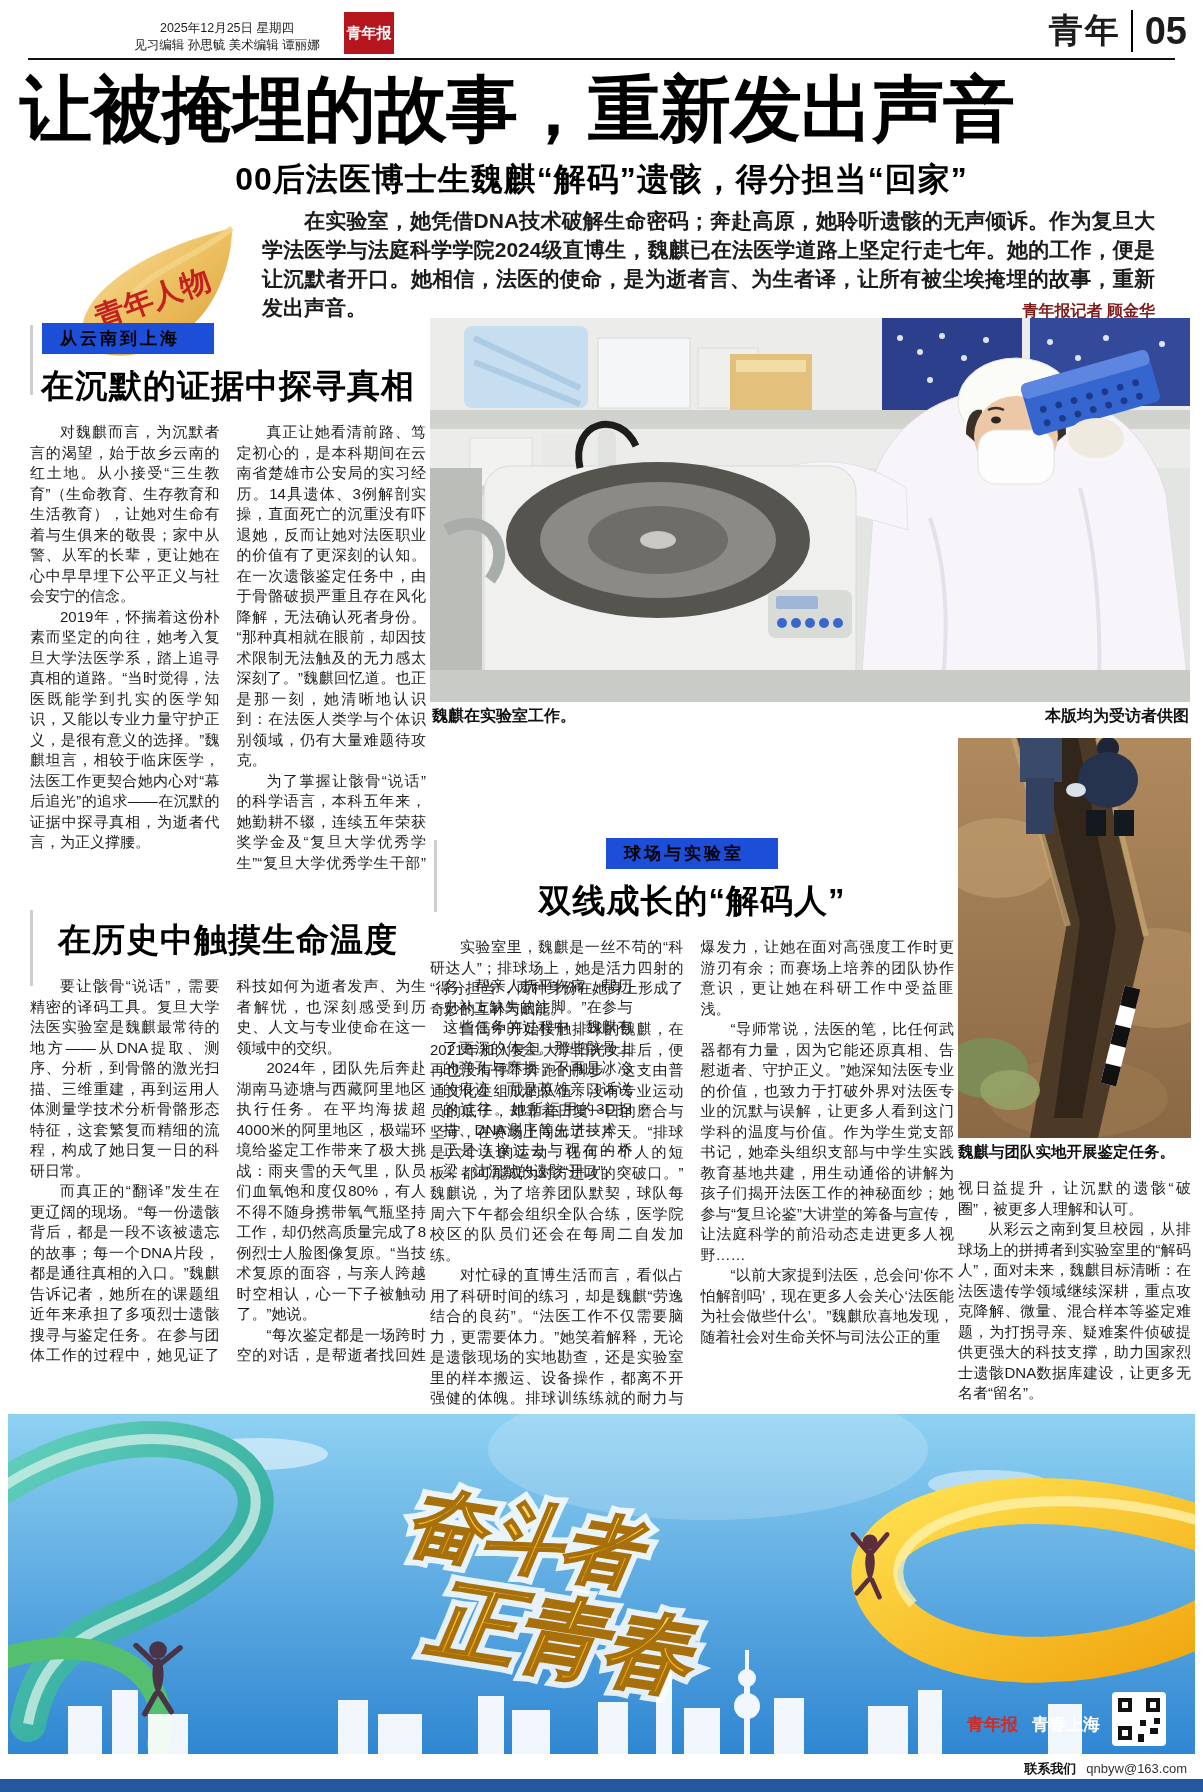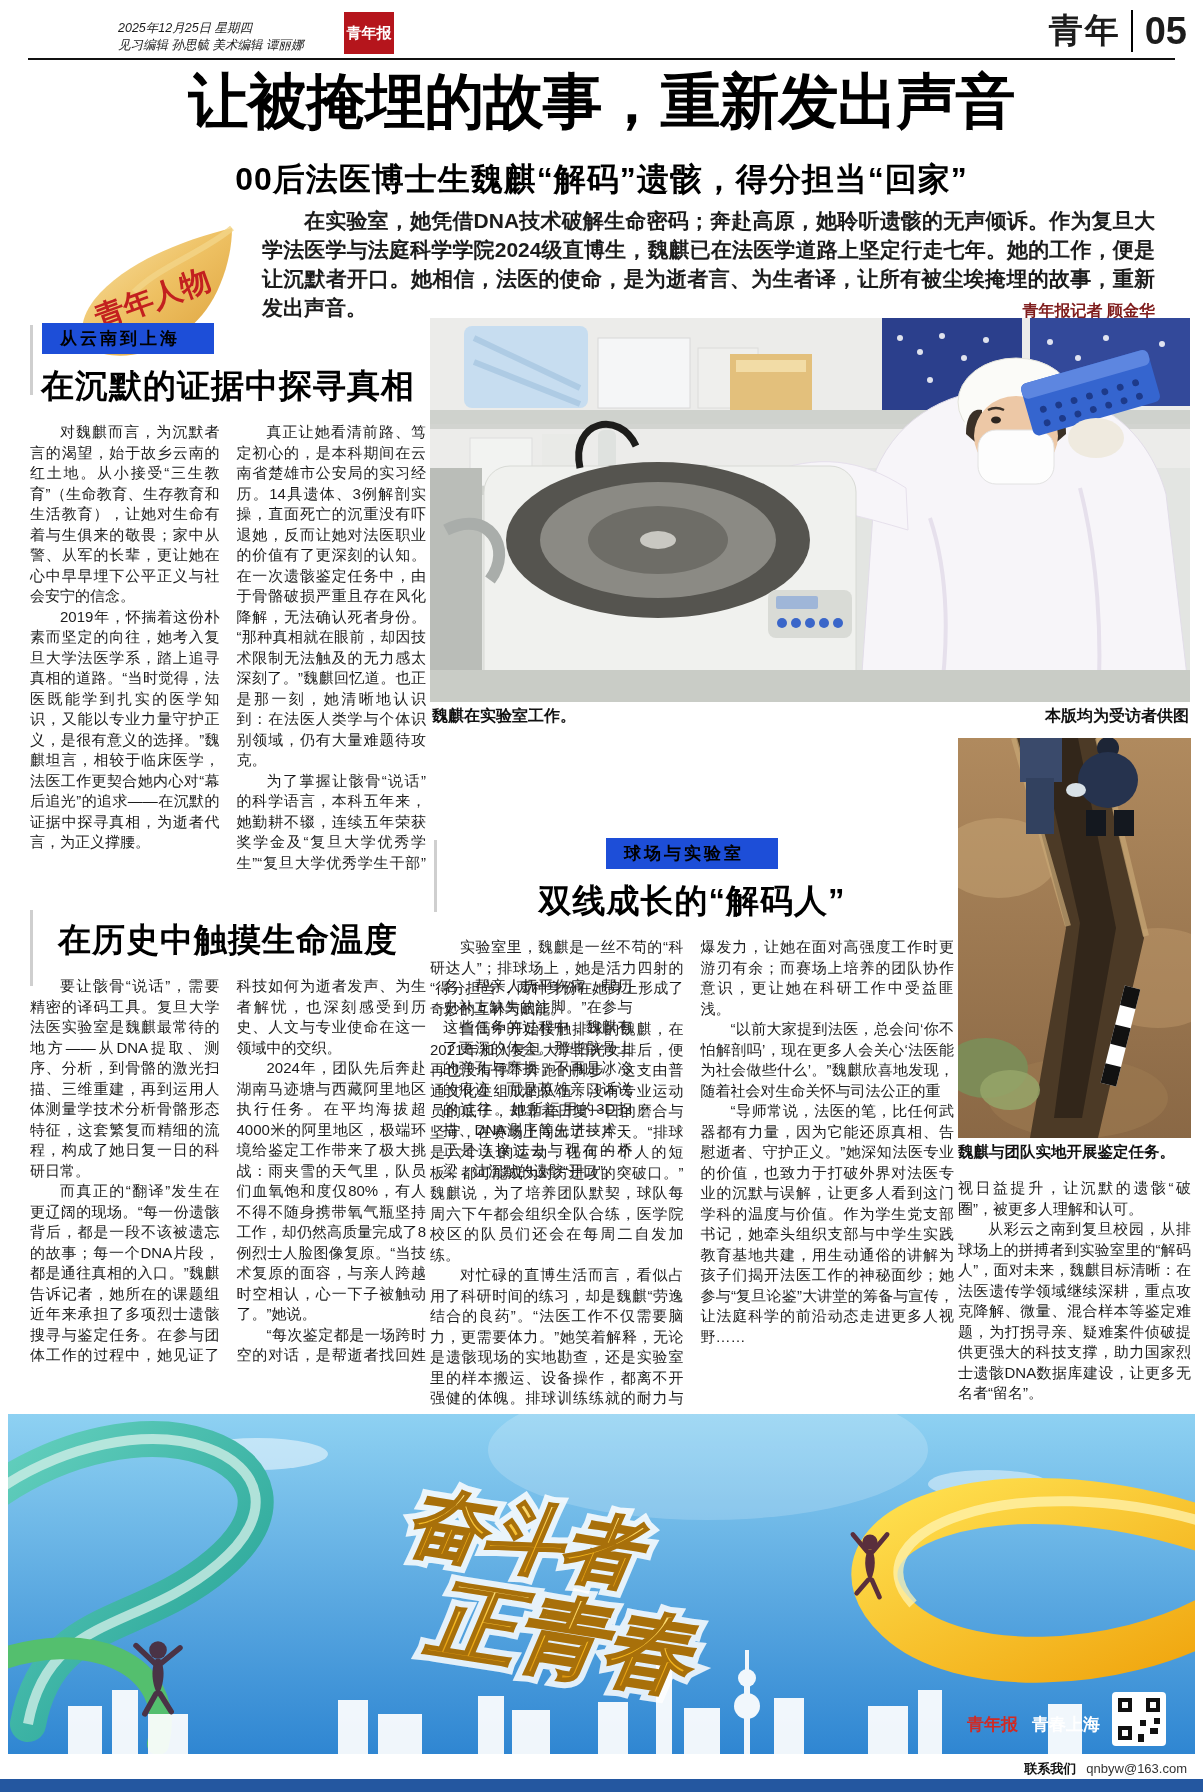--- a/index.html
+++ b/index.html
@@ -1,32 +1,32 @@
 <!DOCTYPE html>
 <html lang="zh"><head>
 <meta charset="utf-8">
 <style>
   html,body{margin:0;padding:0;background:#9a9a9a;}
   .page{position:relative;width:1203px;height:1792px;background:#ffffff;margin:0 auto;
         font-family:"Liberation Sans", sans-serif;color:#1c1c1c;overflow:hidden;}
   
-  .hdr-left{position:absolute;left:118px;top:20px;width:218px;text-align:left;
-            font-size:12.5px;line-height:17px;color:#1a1a1a;font-style:italic;}
+  .hdr-left{position:absolute;left:118px;top:20px;width:218px;text-align:center;
+            font-size:12.5px;line-height:17px;color:#1a1a1a;}
   .masthead{position:absolute;left:344px;top:12px;width:50px;height:42px;background:#b5151c;
             color:#fff;display:flex;align-items:center;justify-content:center;
             font-family:"Liberation Serif", serif;font-weight:700;font-size:15px;line-height:15px;
             text-align:center;padding:1px;box-sizing:border-box;}
   .hdr-right{position:absolute;right:16px;top:8px;display:flex;align-items:center;}
   .hdr-right .sec{font-size:34px;font-weight:900;letter-spacing:2px;}
   .hdr-right .bar{width:2px;height:42px;background:#000;margin:0 12px 0 10px;}
   .hdr-right .pn{font-size:38px;font-weight:700;}
   .hdr-rule{position:absolute;left:28px;right:28px;top:58px;height:2px;background:#111;}
   
-  .h1{position:absolute;left:20px;right:20px;top:62px;text-align:center;
-      font-size:60px;font-weight:900;letter-spacing:-1px;color:#000;white-space:nowrap;}
+  .h1{position:absolute;left:20px;right:20px;top:62px;text-align:left;
+      font-size:72px;font-weight:900;letter-spacing:-1px;color:#000;white-space:nowrap;}
   .h2{position:absolute;left:20px;right:20px;top:158px;text-align:center;
       font-size:32px;font-weight:800;letter-spacing:1px;color:#000;}
   
   .badge{position:absolute;left:64px;top:222px;width:190px;height:140px;}
   .intro{position:absolute;left:262px;top:206px;width:893px;font-size:21px;line-height:29px;
          font-weight:600;text-align:justify;}
   .intro p{margin:0;text-indent:2em;}
   .byline{position:absolute;right:48px;top:301px;font-size:16px;font-weight:700;color:#7f1d1d;}
   
   .sect{position:absolute;}
@@ -234,22 +234,22 @@
   <div class="cap-r">本版均为受访者供图</div>
 
   <div class="sect s3">
     <div class="vline" style="height:72px;left:4px;"></div>
     <div class="kickwrap center"><span class="kicker">球场与实验室</span></div>
     <div class="stitle">双线成长的“解码人”</div>
     <div class="cols cols2">
       <p>实验室里，魏麒是一丝不苟的“科研达人”；排球场上，她是活力四射的“得分担当”，两种身份在她身上形成了奇妙的互补与赋能。</p>
       <p>自高中开始接触排球的魏麒，在2021年加入复旦大学阳光女排后，便再也没有停下奔跑的脚步。这支由普通文化生组成的队伍，没有专业运动员的底子，却靠着日复一日的磨合与坚守，在赛场上闯出了一片天。“排球是六个人的运动，任何一个人的短板，都可能成为对方进攻的突破口。”魏麒说，为了培养团队默契，球队每周六下午都会组织全队合练，医学院校区的队员们还会在每周二自发加练。</p>
       <p>对忙碌的直博生活而言，看似占用了科研时间的练习，却是魏麒“劳逸结合的良药”。“法医工作不仅需要脑力，更需要体力。”她笑着解释，无论是遗骸现场的实地勘查，还是实验室里的样本搬运、设备操作，都离不开强健的体魄。排球训练练就的耐力与爆发力，让她在面对高强度工作时更游刃有余；而赛场上培养的团队协作意识，更让她在科研工作中受益匪浅。</p>
+      <p>“导师常说，法医的笔，比任何武器都有力量，因为它能还原真相、告慰逝者、守护正义。”她深知法医专业的价值，也致力于打破外界对法医专业的沉默与误解，让更多人看到这门学科的温度与价值。作为学生党支部书记，她牵头组织支部与中学生实践教育基地共建，用生动通俗的讲解为孩子们揭开法医工作的神秘面纱；她参与“复旦论鉴”大讲堂的筹备与宣传，让法庭科学的前沿动态走进更多人视野……</p>
       <p>“以前大家提到法医，总会问‘你不怕解剖吗’，现在更多人会关心‘法医能为社会做些什么’。”魏麒欣喜地发现，随着社会对生命关怀与司法公正的重</p>
-      <p>“导师常说，法医的笔，比任何武器都有力量，因为它能还原真相、告慰逝者、守护正义。”她深知法医专业的价值，也致力于打破外界对法医专业的沉默与误解，让更多人看到这门学科的温度与价值。作为学生党支部书记，她牵头组织支部与中学生实践教育基地共建，用生动通俗的讲解为孩子们揭开法医工作的神秘面纱；她参与“复旦论鉴”大讲堂的筹备与宣传，让法庭科学的前沿动态走进更多人视野……</p>
     </div>
   </div>
 
   <svg class="photo2" viewBox="0 0 233 400">
     <defs>
       <linearGradient id="soil" x1="0" y1="0" x2="0" y2="1">
         <stop offset="0" stop-color="#b08a5e"></stop>
           <stop offset="1" stop-color="#8a6845"></stop>
       </linearGradient>
     </defs>

